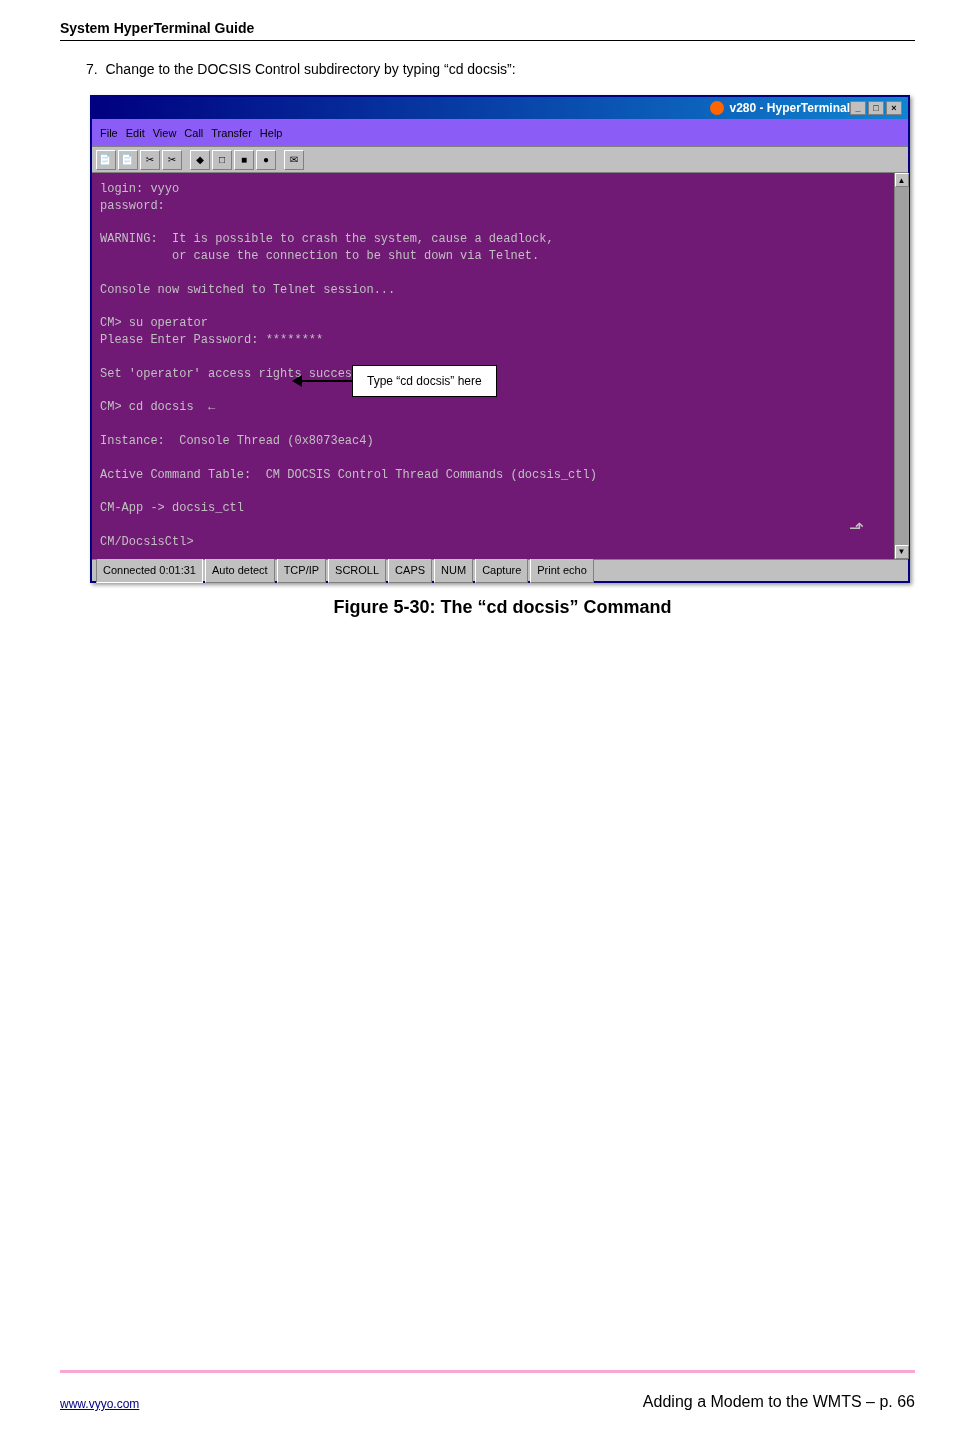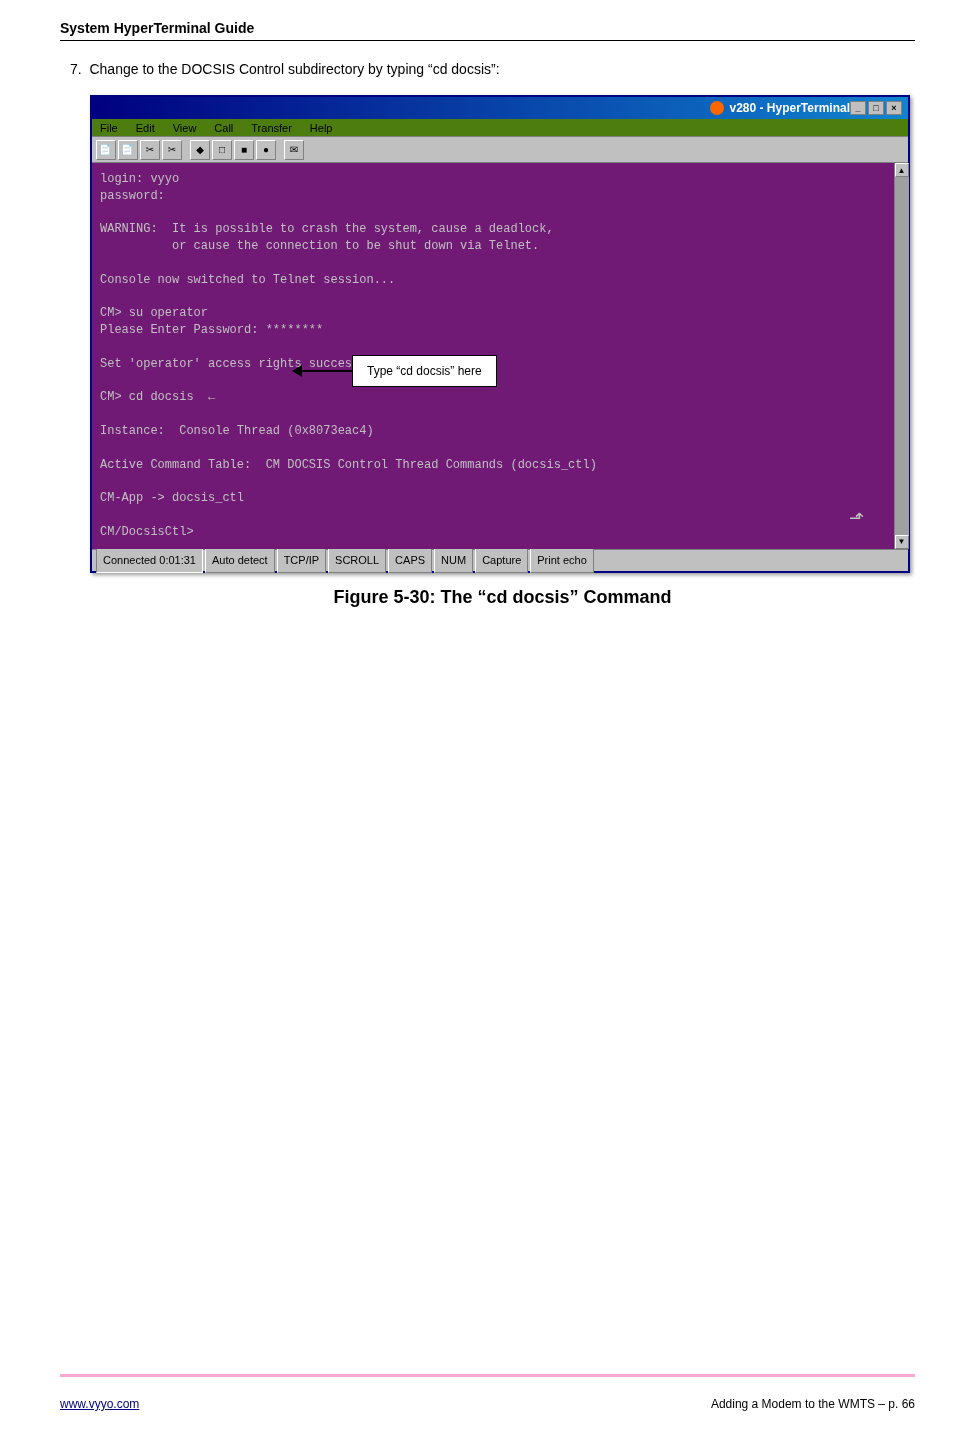--- a/index.html
+++ b/index.html
@@ -28,21 +28,21 @@
       font-size: 14px;
       margin-bottom: 20px;
       border-bottom: 1px solid #000;
       padding-bottom: 4px;
     }
 
     
     .step-text {
       font-size: 14px;
       margin-bottom: 18px;
-      margin-left: 10px;
+      margin-left: 26px;
     }
 
     
     .ht-window {
       width: 820px;
       border: 2px solid #000080;
       background: #c0c0c0;
       margin-left: 30px;
       margin-bottom: 14px;
       box-shadow: 2px 2px 4px rgba(0,0,0,0.4);
@@ -85,28 +85,27 @@
       display: flex;
       align-items: center;
       justify-content: center;
       cursor: pointer;
       color: #000;
       font-weight: bold;
     }
 
     
     .ht-menubar {
-      background: #4d7c0f;
-      display: flex;
-      align-items: center;
-      height: 18px;
+      background: #8b5cf6;
+      display: flex;
+      align-items: center;
+      height: 28px;
       font-size: 11px;
       padding: 0 4px;
       border-bottom: 1px solid #808080;
-      gap: 10px;
     }
     .ht-menu-item {
       padding: 1px 4px;
       cursor: pointer;
       font-size: 11px;
     }
 
     
     .ht-toolbar {
       background: #c0c0c0;
@@ -206,21 +205,21 @@
       align-items: flex-end;
       border-top: 3px solid #f9a8d4;
       padding-top: 20px;
       font-size: 12px;
     }
     .footer-left a {
       color: #000080;
       text-decoration: underline;
     }
     .footer-right {
-      font-size: 12px;
+      font-size: 16px;
     }
 
     
     .ht-terminal-wrapper {
       position: relative;
       display: flex;
     }
     .ht-scrollbar {
       width: 14px;
       background: #c0c0c0;

